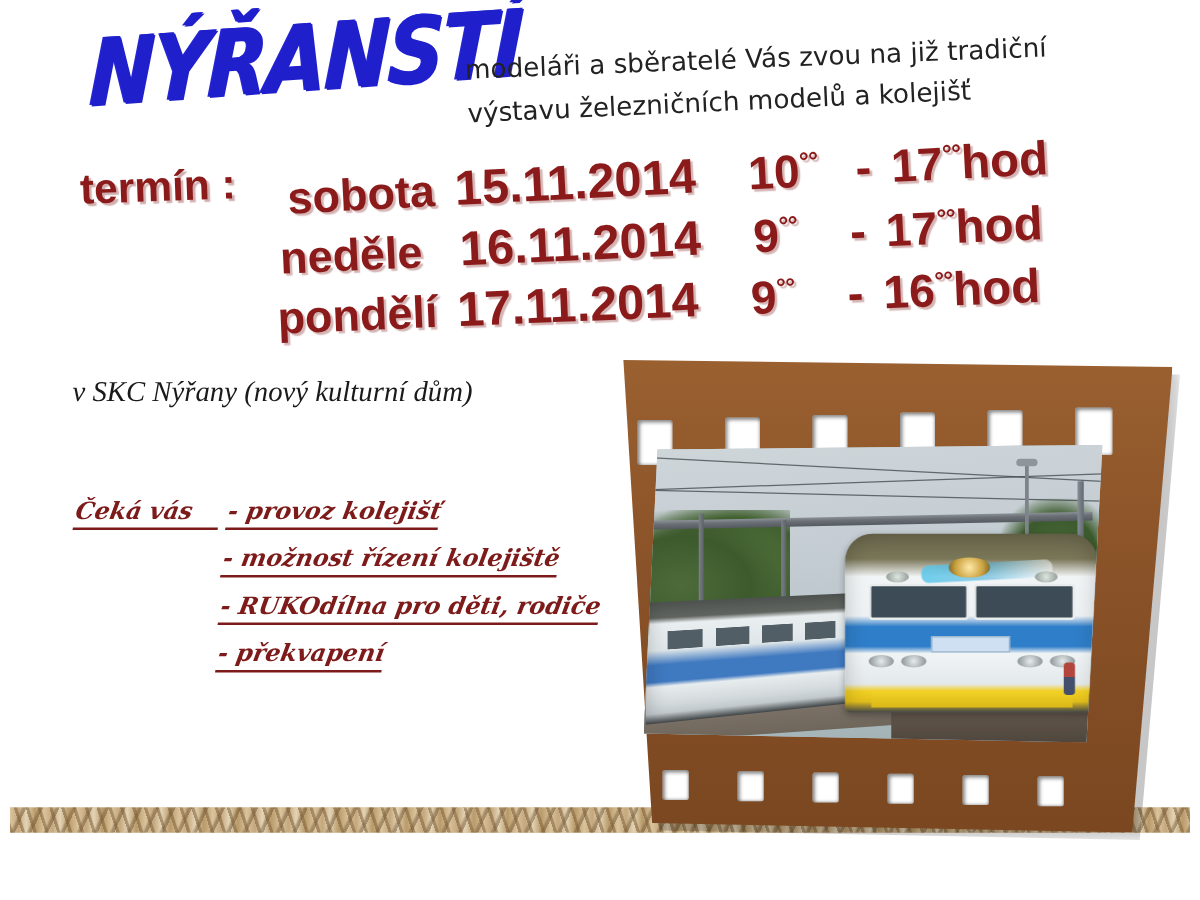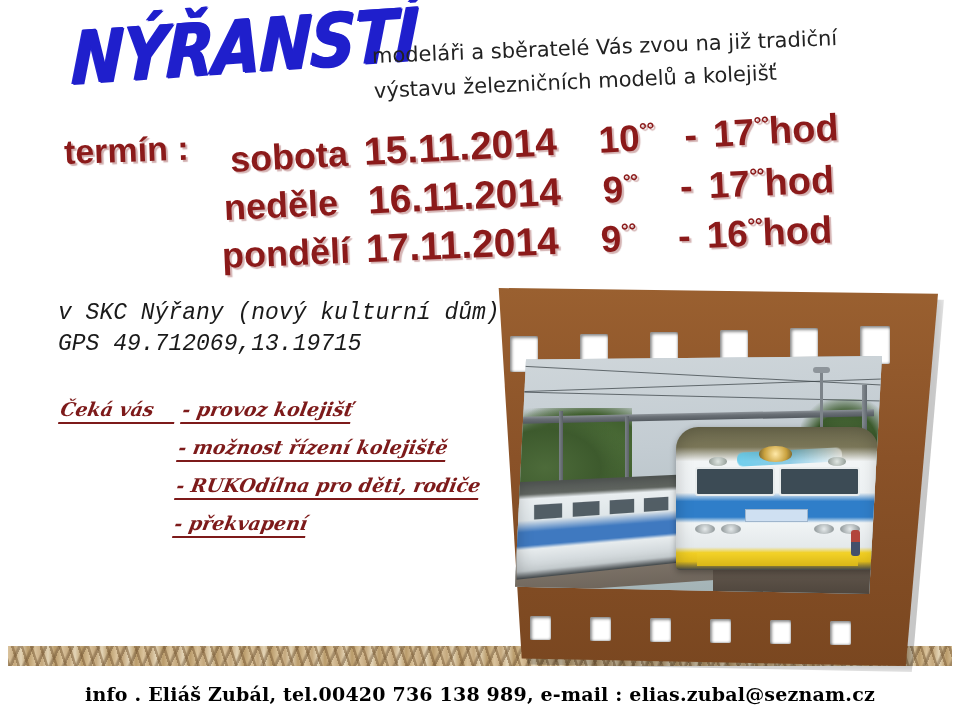--- a/index.html
+++ b/index.html
@@ -55,21 +55,21 @@
   .r1{left:230px;top:137px;transform:rotate(-3deg);}
   .r2{left:224px;top:185px;transform:rotate(-2.6deg);}
   .r3{left:222px;top:233px;transform:rotate(-2.4deg);}
   .sp-s{display:inline-block;width:16px;}
   .sp-m{display:inline-block;width:30px;}
   .sp-l{display:inline-block;width:42px;}
 
   
   .venue{
     position:absolute;left:58px;top:298px;
-    font-family:Liberation Mono, monospace;font-style:italic;
+    font-family:Liberation Serif, serif;font-style:italic;
     font-size:23px;color:#1a1a1a;line-height:1.35;
   }
 
   
   .list{position:absolute;left:58px;top:398px;width:420px;
     font-family:"DejaVu Serif",serif;font-style:italic;font-weight:bold;
     color:#7d1a1a;}
   .list .hdr{
     position:absolute;left:0;top:0;font-size:19px;
     border-bottom:2px solid #7d1a1a;padding-bottom:2px;width:116px;
@@ -215,21 +215,20 @@
       <span class="day">neděle</span><span class="sp-m"></span><span class="date">16.11.2014</span><span class="sp-l"></span><span class="time">9</span><sup>°°</sup><span class="sp-l"></span><span>-</span><span class="sp-s"></span><span class="time">17</span><sup>°°</sup><span>hod</span>
     </div>
 
     <div class="date-row r3">
       <span class="day">pondělí</span><span class="sp-s"></span><span class="date">17.11.2014</span><span class="sp-l"></span><span class="time">9</span><sup>°°</sup><span class="sp-l"></span><span>-</span><span class="sp-s"></span><span class="time">16</span><sup>°°</sup><span>hod</span>
     </div>
   </div>
 
   <div class="venue">
     <div>v SKC  Nýřany (nový kulturní dům)</div>
-    <div>GPS  49.712069,13.19715</div>
   </div>
 
   <div class="list">
     <div class="hdr">Čeká vás</div>
     <div class="item li1">- provoz kolejišť</div>
     <div class="item li2">- možnost řízení kolejiště</div>
     <div class="item li3">- RUKOdílna pro děti, rodiče</div>
     <div class="item li4">- překvapení</div>
   </div>
 
@@ -295,15 +294,14 @@
         <div class="headlamp" style="left:22%;top:68%;width:10%;height:7%;background:radial-gradient(circle,#e6ebec,#848c8e);"></div>
         <div class="headlamp" style="left:68%;top:68%;width:10%;height:7%;background:radial-gradient(circle,#e6ebec,#848c8e);"></div>
         <div class="headlamp" style="left:81%;top:68%;width:10%;height:7%;background:radial-gradient(circle,#e6ebec,#848c8e);"></div>
         <div class="buffbeam"></div>
       </div>
 
       <div class="person"></div>
     </div>
   </div>
 
-  <div class="footer">info . Eliáš Zubál, tel.00420 736 138 989, e-mail : elias.zubal@seznam.cz</div>
 
 </div>
 
 </body></html>

